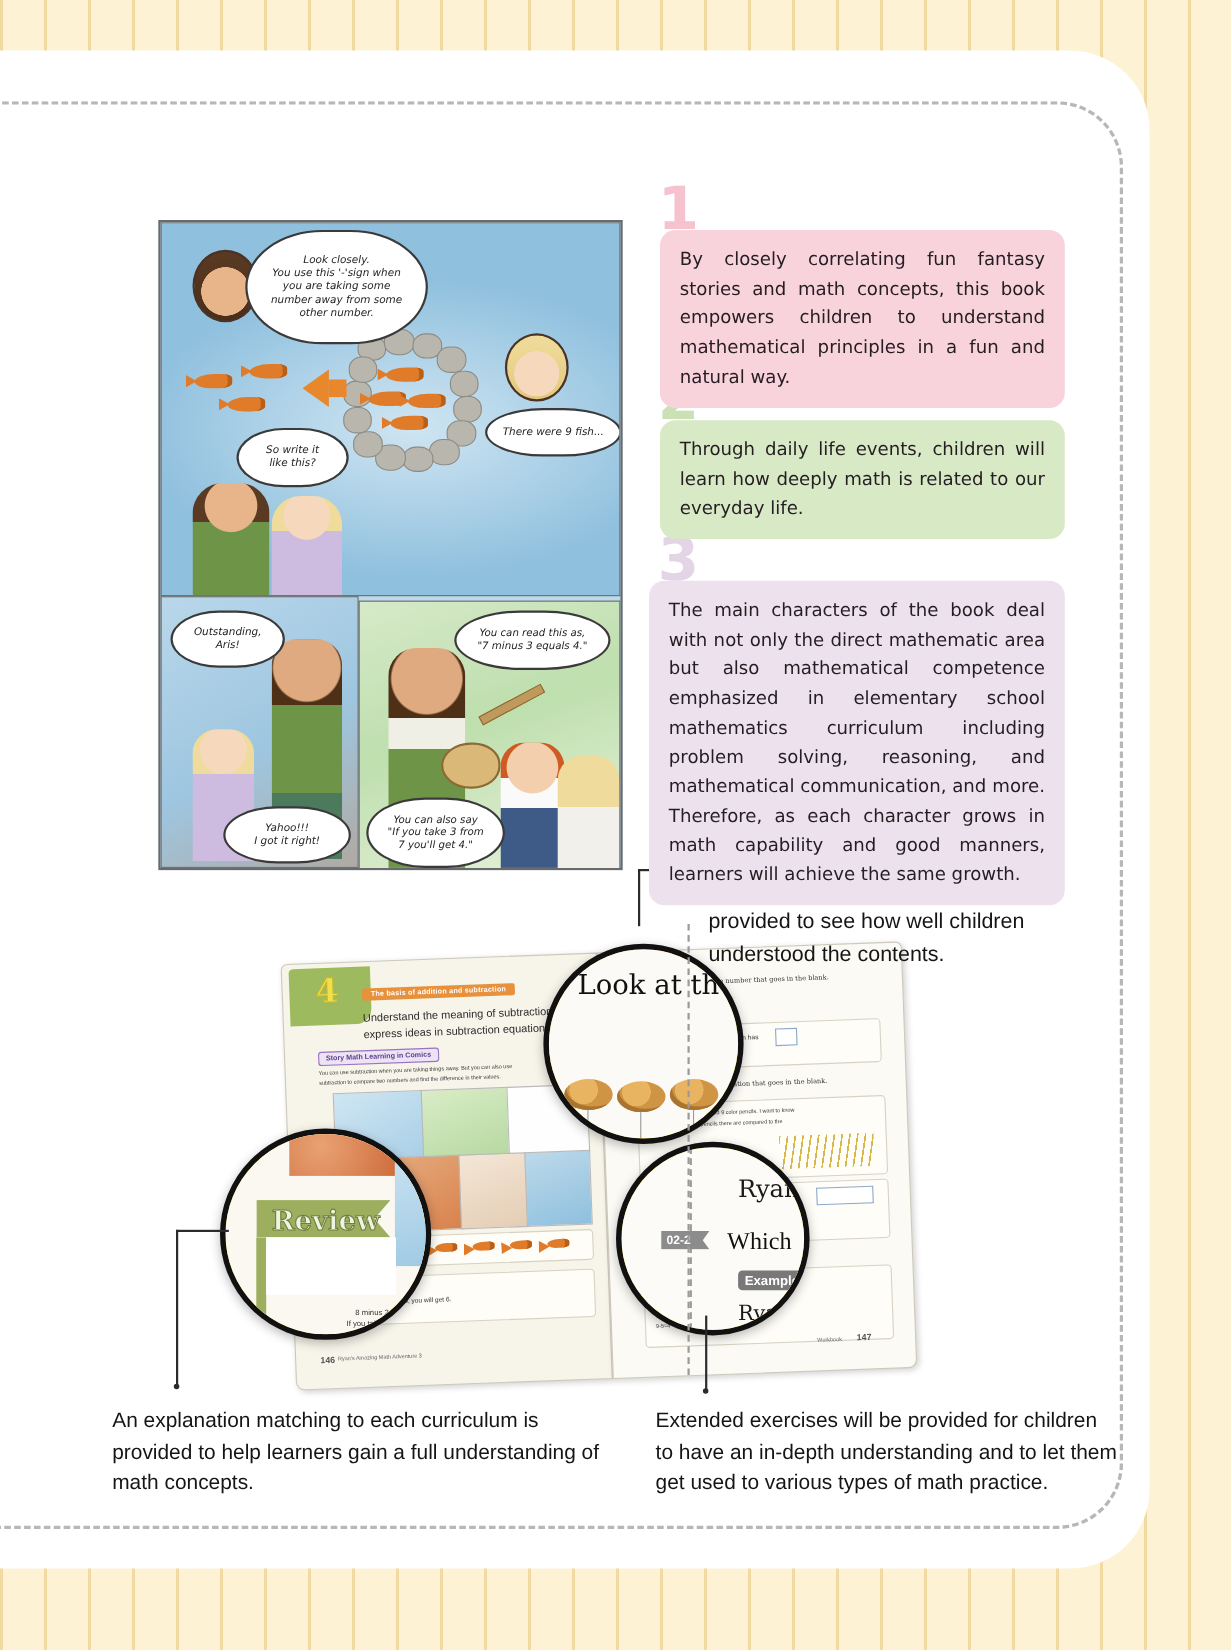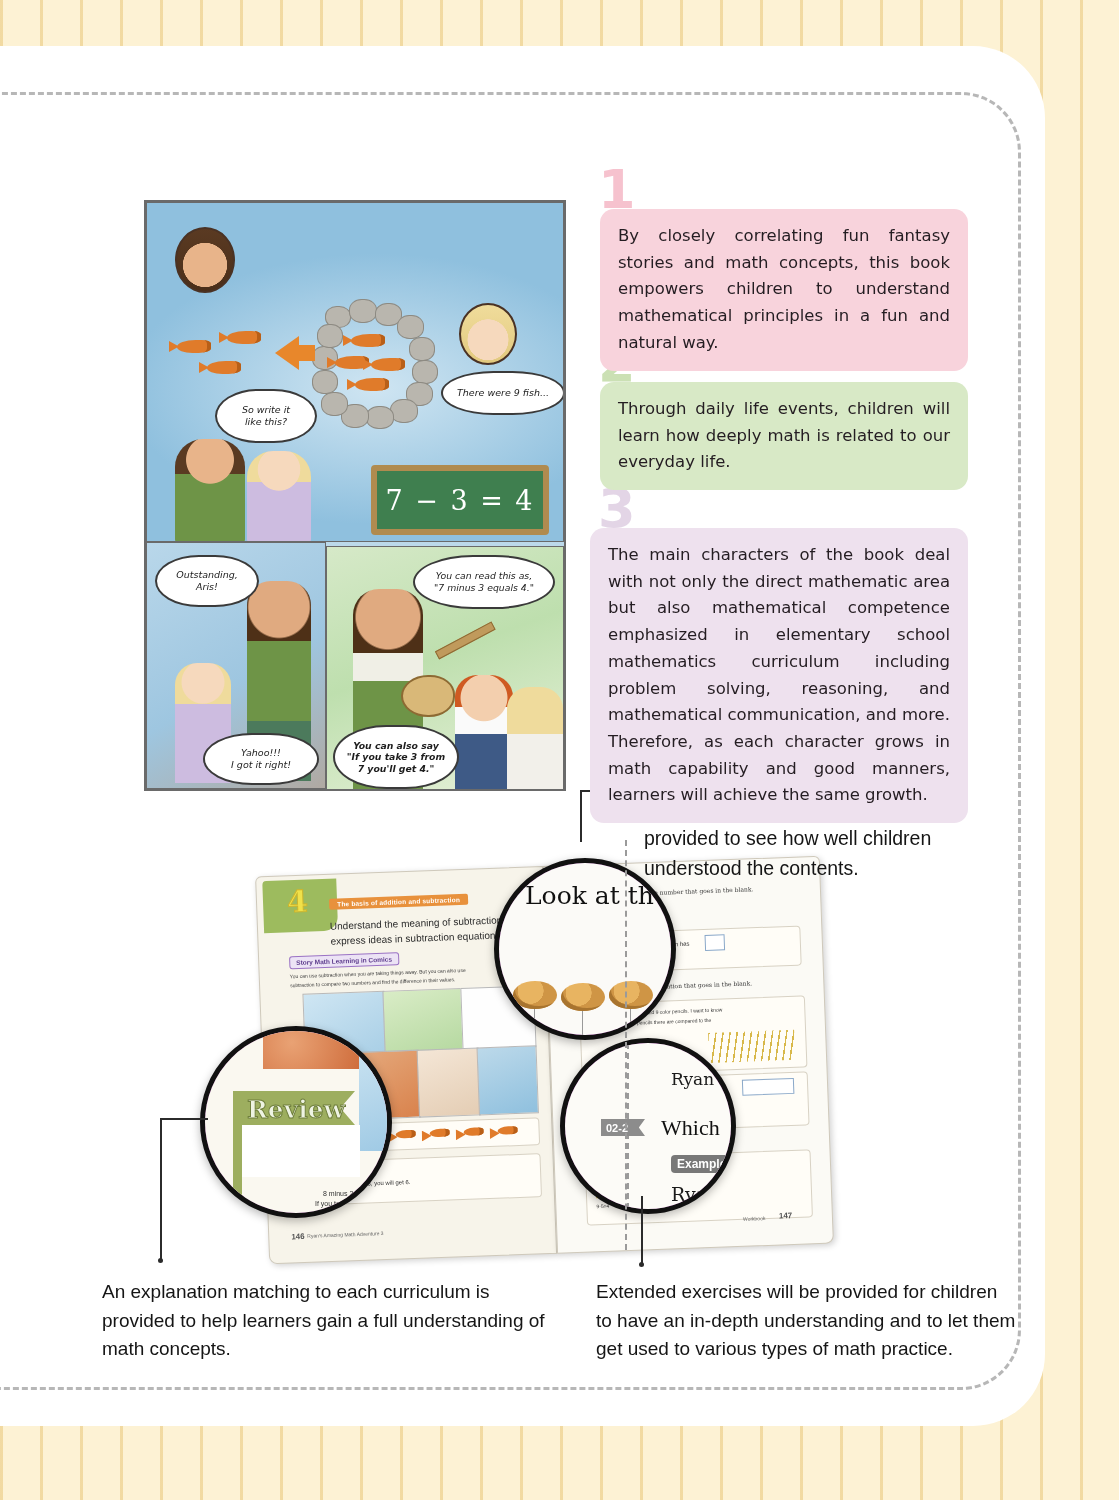--- a/index.html
+++ b/index.html
@@ -111,21 +111,21 @@
     padding:2px 8px;border-radius:2px;letter-spacing:.2px;white-space:nowrap;
   }
   .tab-green{position:absolute;background:#9dbb5e;border-radius:4px 0 14px 0;}
   .purple-tag{
     position:absolute;background:#ece3f5;border:1px solid #9a72c4;color:#5c3b8c;
     font-size:6.5px;font-weight:bold;padding:2px 6px;border-radius:3px;white-space:nowrap;
   }
 
   
   .mag{
-    position:absolute;border-radius:50%;border:5px solid #111;background:#701a75;
+    position:absolute;border-radius:50%;border:5px solid #111;background:#eab308;
     overflow:hidden;box-shadow:0 3px 10px rgba(0,0,0,.28);
   }
   .mag-inner{position:absolute;inset:0;}
 
   
   .lead{position:absolute;background:#2b2b2b;}
   .lead-dot{position:absolute;width:5px;height:5px;border-radius:50%;background:#2b2b2b;}
 
   
   .caption{
@@ -181,25 +181,29 @@
          radial-gradient(circle at 50% 60%, #f6d9bd 0 46%, rgba(0,0,0,0) 47%),
          linear-gradient(#f0dc9b,#e2c97e);"></div>
 
     <div class="figure" style="left:28px;top:236px;width:70px;height:104px;background:
          radial-gradient(circle at 50% 20%, #e8b48a 0 26%, rgba(0,0,0,0) 27%),
          linear-gradient(#5a3a22 0 34%, #6e9447 34% 100%);border-radius:28px 28px 4px 4px;"></div>
     <div class="figure" style="left:100px;top:248px;width:64px;height:92px;background:
          radial-gradient(circle at 50% 20%, #f6d9bd 0 26%, rgba(0,0,0,0) 27%),
          linear-gradient(#efdb9c 0 34%, #cdbce0 34% 100%);border-radius:26px 26px 4px 4px;"></div>
 
+    <div class="bubble bubble-rect" style="left:76px;top:6px;width:166px;height:104px;font-size:9.5px;white-space:pre-line;">Look closely.
+You use this '-'sign when
+you are taking some
+number away from some
+other number.</div>
     <div class="bubble bubble-rect" style="left:294px;top:168px;width:124px;height:44px;font-size:9.5px;white-space:pre-line;">There were 9 fish...</div>
     <div class="bubble bubble-rect" style="left:68px;top:186px;width:102px;height:54px;font-size:9.5px;white-space:pre-line;">So write it
 like this?</div>
 
-    <div class="chalkboard" style="left:224px;top:262px;width:166px;height:58px;font-size:27px;">7 − 3 = 4</div>
   </div>
 
   <div class="panel" id="panel-bl">
     <div class="figure" style="left:100px;top:38px;width:64px;height:200px;background:
          radial-gradient(circle at 50% 13%, #e0aa80 0 17%, rgba(0,0,0,0) 18%),
          linear-gradient(#4e3017 0 30%, #6e9447 30% 70%, #4c7a5c 70% 100%);border-radius:24px 24px 0 0;"></div>
     <div class="figure" style="left:28px;top:120px;width:56px;height:120px;background:
          radial-gradient(circle at 50% 16%, #f6d9bd 0 20%, rgba(0,0,0,0) 21%),
          linear-gradient(#efdb9c 0 34%, #cdbce0 34% 100%);border-radius:22px 22px 0 0;"></div>
     <div class="bubble bubble-rect" style="left:8px;top:12px;width:104px;height:52px;font-size:9.5px;white-space:pre-line;">Outstanding,
@@ -216,21 +220,21 @@
                 border:2px solid #8d6a33;border-radius:50% 46% 48% 50%;"></div>
     <div style="position:absolute;left:110px;top:104px;width:62px;height:7px;background:#c09a5c;
                 border:1px solid #8d6a33;transform:rotate(-28deg);transform-origin:0 50%;"></div>
     <div class="figure" style="left:128px;top:128px;width:58px;height:114px;background:
          radial-gradient(circle at 50% 20%, #f3cfae 0 24%, rgba(0,0,0,0) 25%),
          linear-gradient(#cf5a22 0 28%, #fafafa 28% 52%, #3e5a86 52% 100%);border-radius:22px 22px 0 0;"></div>
     <div class="figure" style="left:180px;top:140px;width:56px;height:102px;background:
          linear-gradient(#efdb9c 0 46%, #f2f0ea 46% 100%);border-radius:22px 22px 0 0;"></div>
     <div class="bubble bubble-rect" style="left:86px;top:8px;width:142px;height:54px;font-size:9.3px;white-space:pre-line;">You can read this as,
 "7 minus 3 equals 4."</div>
-    <div class="bubble bubble-rect" style="left:6px;top:178px;width:126px;height:64px;font-size:9.3px;white-space:pre-line;font-weight:bold;">You can also say
+    <div class="bubble bubble-rect" style="left:6px;top:178px;width:126px;height:64px;font-size:9.3px;white-space:pre-line;">You can also say
 "If you take 3 from
 7 you'll get 4."</div>
   </div>
 </div>
 
 <div class="feat-num" style="left:598px;top:163px;color:#f6c2ce;">1</div>
 <div class="feat-box" style="left:600px;top:209px;width:368px;background:#f8d3dc;">By closely correlating fun fantasy stories and math concepts, this book empowers children to understand mathematical principles in a fun and natural way.</div>
 
 <div class="feat-num" style="left:598px;top:336px;color:#cbe0b4;">2</div>
 <div class="feat-box" style="left:600px;top:382px;width:368px;background:#d8e9c6;">Through daily life events, children will learn how deeply math is related to our everyday life.</div>
@@ -355,21 +359,21 @@
     <div style="position:absolute;left:28px;top:94px;width:9px;height:70px;background:#9dae5f;"></div>
     <div style="position:absolute;left:37px;top:94px;width:118px;height:52px;background:#fff;"></div>
     <div class="tiny6" style="position:absolute;left:118px;top:158px;font-size:7px;">8 minus 2 equals 6.</div>
     <div class="tiny6" style="position:absolute;left:110px;top:168px;font-size:7px;">If you take 2 from 8, you will get 6.</div>
   </div>
 </div>
 
 <div class="mag" style="left:560px;top:1038px;width:166px;height:166px;">
   <div class="mag-inner" style="background:#fcfbf7;">
     <div class="dashed-v" style="left:62px;top:0;height:166px;"></div>
-    <div style="position:absolute;left:106px;top:26px;font-family:'DejaVu Serif',serif;font-size:17px;color:#1a1a1a;">Ryan</div>
+    <div style="position:absolute;left:106px;top:26px;font-family:'DejaVu Serif',serif;font-size:22px;color:#1a1a1a;">Ryan</div>
     <div style="position:absolute;left:36px;top:76px;width:44px;height:17px;background:#8c8c8c;
                 clip-path:polygon(0 0,100% 0,86% 50%,100% 100%,0 100%);"></div>
     <div style="position:absolute;left:41px;top:79px;font-size:11px;font-weight:bold;color:#fff;">02-2</div>
     <div style="position:absolute;left:96px;top:72px;font-family:Liberation Serif, serif;font-size:22px;color:#111;">Which</div>
     <div style="position:absolute;left:106px;top:112px;width:62px;height:18px;background:#787878;border-radius:4px;"></div>
     <div style="position:absolute;left:112px;top:114px;font-size:12px;font-weight:bold;color:#fff;">Example</div>
     <div style="position:absolute;left:106px;top:140px;font-family:'DejaVu Serif',serif;font-size:19px;color:#1a1a1a;">Rya</div>
   </div>
 </div>
 

